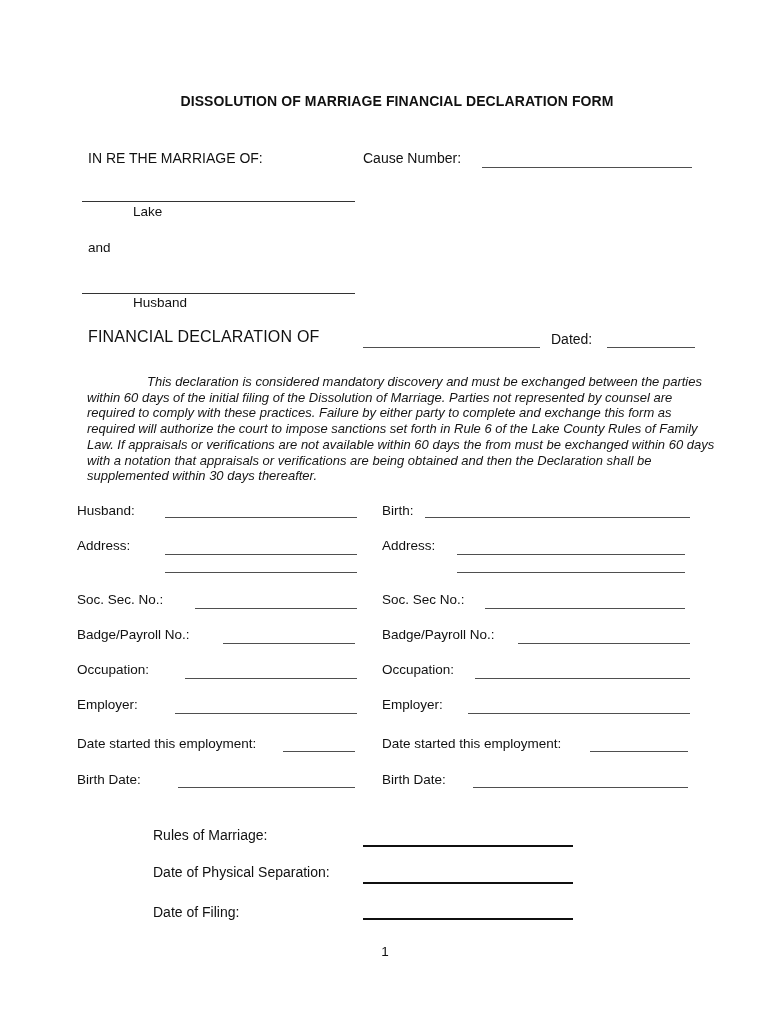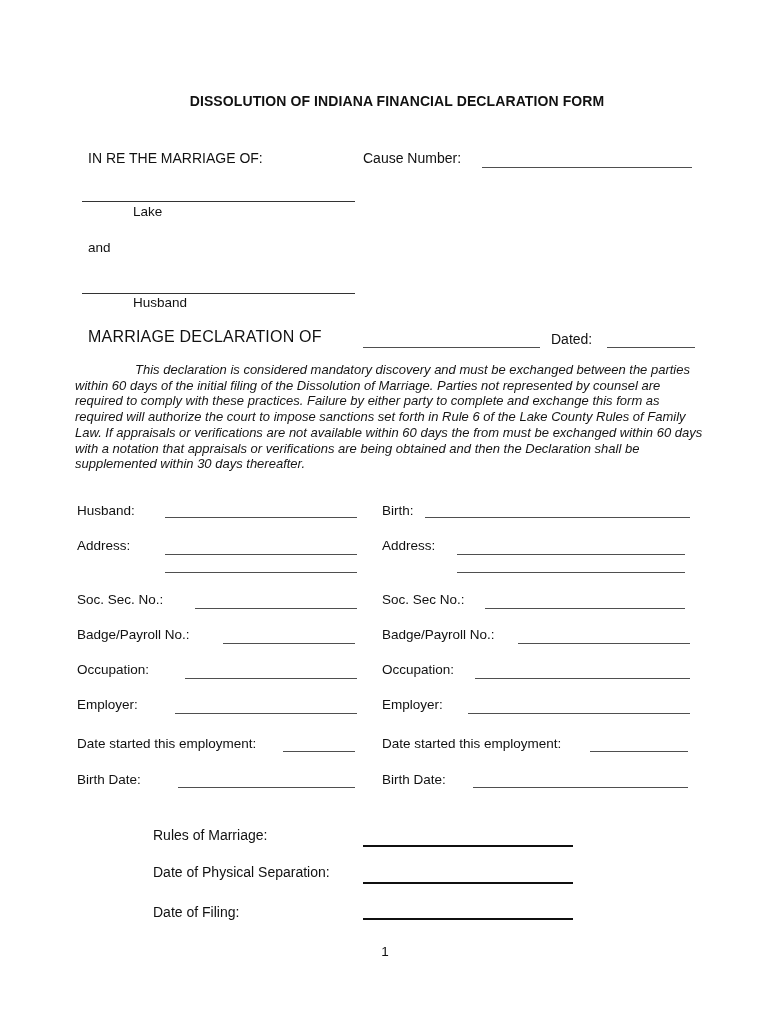--- a/index.html
+++ b/index.html
@@ -24,50 +24,50 @@
     font-size:12px;overflow:hidden;
   }
   .name-line{border-bottom-color:#333;}
   .blank-thick{
     position:absolute;height:14px;
     border-bottom:2px solid #101010;
     font-size:12px;overflow:hidden;
   }
   .notice{
     position:absolute;left:75px;top:362px;width:628px;
-    margin:0;
+    margin:12px;
     font-style:italic;
     font-size:13px;line-height:15.7px;
     text-indent:60px;
     color:#151515;
   }
   .page-num{position:absolute;left:0;right:0;top:944px;text-align:center;font-size:13.5px;}
 </style>
 </head>
 <body>
 
 <div class="page">
 
   <div class="title-block">
-    <div class="title">DISSOLUTION OF INDIANA FINANCIAL DECLARATION FORM</div>
+    <div class="title">DISSOLUTION OF MARRIAGE FINANCIAL DECLARATION FORM</div>
   </div>
 
   <div class="abs lbl-md" style="left:88px;top:150px">IN RE THE MARRIAGE OF:</div>
   <div class="abs lbl-md" style="left:363px;top:150px">Cause Number:</div>
   <div class="blank" style="left:482px;top:153px;width:210px"></div>
 
   <div class="blank name-line" style="left:82px;top:187px;width:273px"></div>
   <div class="abs lbl" style="left:133px;top:204px">Lake</div>
 
   <div class="abs lbl" style="left:88px;top:240px">and</div>
 
   <div class="blank name-line" style="left:82px;top:279px;width:273px"></div>
   <div class="abs lbl" style="left:133px;top:295px">Husband</div>
 
-  <div class="abs fdo" style="left:88px;top:328px">MARRIAGE DECLARATION OF</div>
+  <div class="abs fdo" style="left:88px;top:328px">FINANCIAL DECLARATION OF</div>
   <div class="blank" style="left:363px;top:333px;width:177px"></div>
   <div class="abs lbl-md" style="left:551px;top:331px">Dated:</div>
   <div class="blank" style="left:607px;top:333px;width:88px"></div>
 
   <p class="notice">This declaration is considered mandatory discovery and must be exchanged between the parties within 60 days of the initial filing of the Dissolution of Marriage.  Parties not represented by counsel are required to comply with these practices.  Failure by either party to complete and exchange this form as required will authorize the court to impose sanctions set forth in Rule 6 of the Lake County Rules of Family Law.  If appraisals or verifications are not available within 60 days the from must be exchanged within 60 days with a notation that appraisals or verifications are being obtained and then the Declaration shall be supplemented within 30 days thereafter.</p>
 
   <div class="abs lbl" style="left:77px;top:503px">Husband:</div>
   <div class="blank" style="left:165px;top:503px;width:192px"></div>
 
   <div class="abs lbl" style="left:77px;top:538px">Address:</div>

